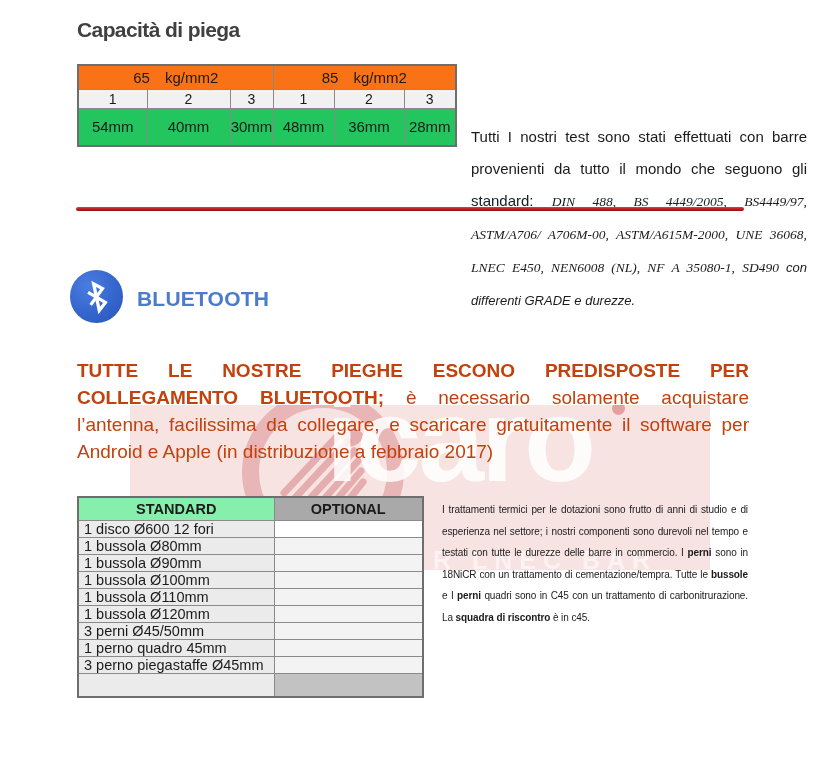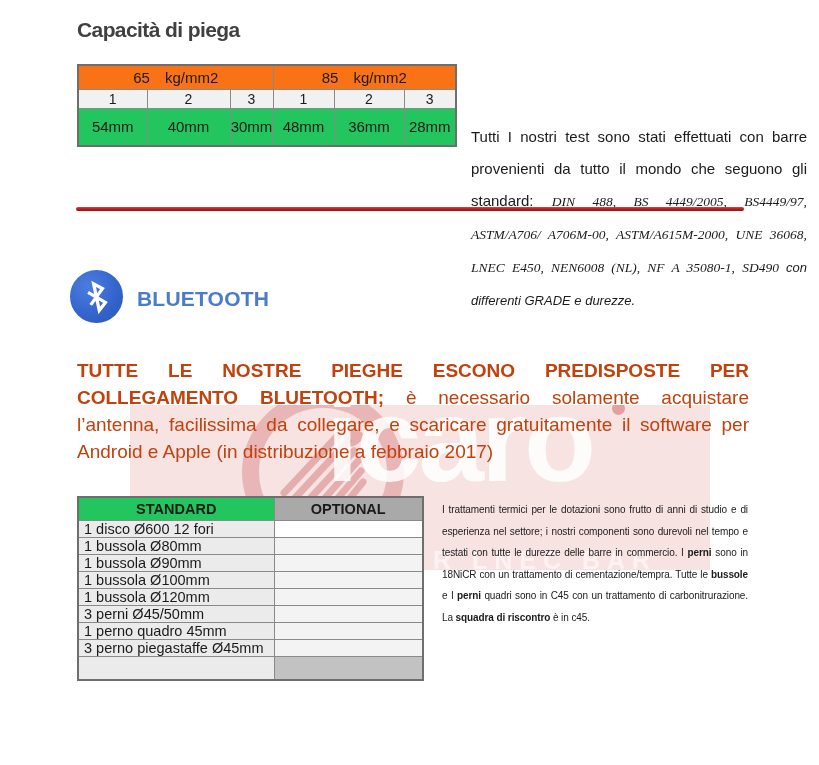--- a/index.html
+++ b/index.html
@@ -110,21 +110,21 @@
     left: 77px; top: 496px;
     border-collapse: collapse;
     border: 2px solid #6e6e6e;
     table-layout: fixed;
   }
   #parts-table th, #parts-table td {
     border: 1px solid #8a8a8a; overflow: hidden;
     font-size: 14.5px; vertical-align: middle;
   }
   #parts-table th { height: 23px; text-align: center; font-weight: bold; }
-  #parts-table .th-std { background: #22c55e; }
+  #parts-table .th-std { background: #86efac; }
   #parts-table .th-opt { background: #a9a9a9; }
   #parts-table td { height: 16px; }
   #parts-table .c-std { background: #ebebeb; padding-left: 5px; text-align: left; }
   #parts-table .c-opt { background: #f3f3f3; }
   #parts-table tr.r-first .c-opt { background: #ffffff; }
   #parts-table tr.r-last td { height: 24px; }
   #parts-table tr.r-last .c-opt { background: #c2c2c2; }
 
   
   #parts-note {
@@ -234,20 +234,24 @@
     </tr>
     <tr>
       <td class="c-std">1 bussola Ø90mm</td>
       <td class="c-opt"></td>
     </tr>
     <tr>
       <td class="c-std">1 bussola Ø100mm</td>
       <td class="c-opt"></td>
     </tr>
     <tr>
+      <td class="c-std">1 bussola Ø110mm</td>
+      <td class="c-opt"></td>
+    </tr>
+    <tr>
       <td class="c-std">1 bussola Ø120mm</td>
       <td class="c-opt"></td>
     </tr>
     <tr>
       <td class="c-std">3 perni Ø45/50mm</td>
       <td class="c-opt"></td>
     </tr>
     <tr>
       <td class="c-std">1 perno quadro 45mm</td>
       <td class="c-opt"></td>

